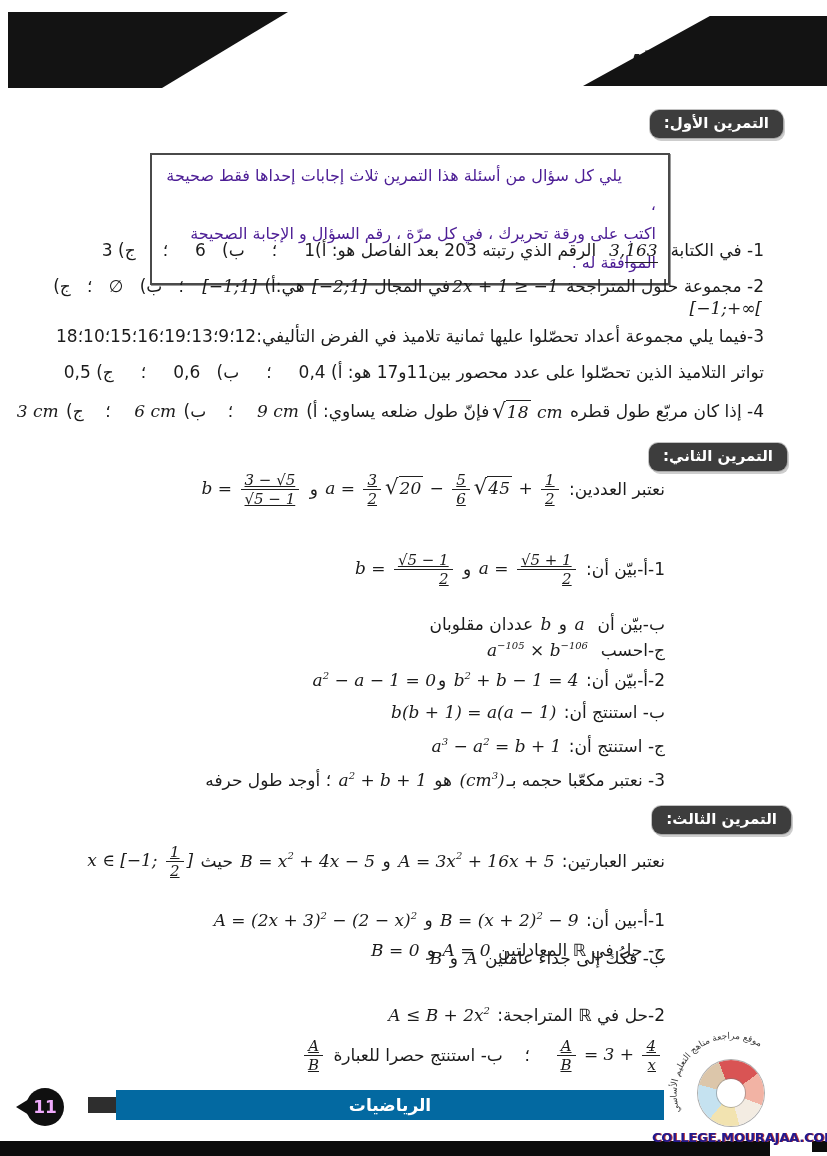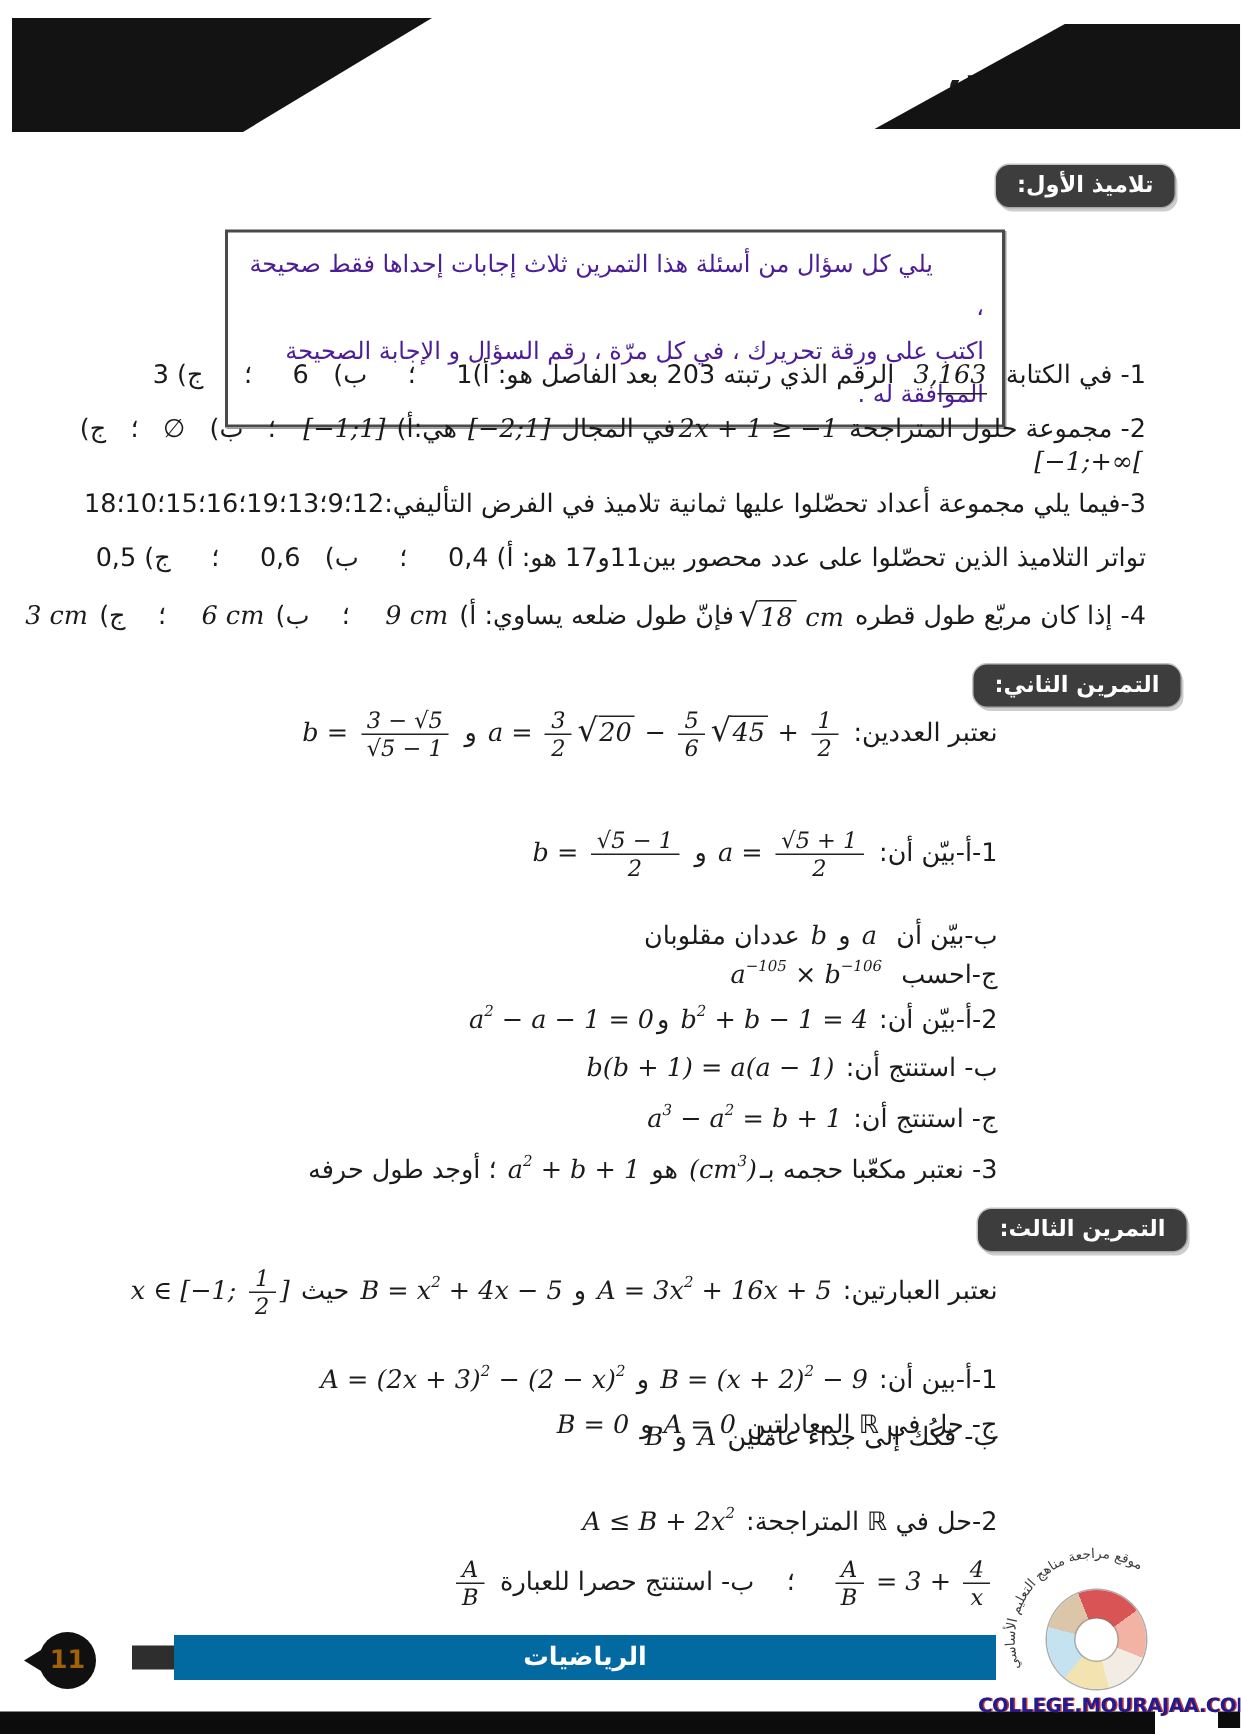--- a/index.html
+++ b/index.html
@@ -26,30 +26,30 @@
   .instr p:first-child{text-indent:34px;}
 
   
   .line{position:absolute;direction:rtl;text-align:right;font-size:17px;line-height:1.25;white-space:nowrap;}
   .ar{font-family:"DejaVu Sans",sans-serif;white-space:pre-wrap;margin-top:48px;}
   .eq{direction:ltr;unicode-bidi:isolate;display:inline-block;vertical-align:middle;
     font-family:"DejaVu Serif",serif;font-style:italic;white-space:nowrap;margin:0 2px;}
   .m{font-family:"DejaVu Serif",serif;}
   .u{border-bottom:1.6px solid #222;padding-bottom:2px;}
   sup.m{font-size:10px;position:relative;top:-1px;}
-  .frac{display:inline-block;vertical-align:middle;text-align:center;margin:0 3px;line-height:1.08;}
+  .frac{display:inline-block;vertical-align:middle;text-align:right;margin:0 3px;line-height:1.08;text-decoration:underline;}
   .fn{display:block;font-size:15px;padding:0 4px 1px;border-bottom:1.6px solid #222;}
   .fd{display:block;font-size:15px;padding:1px 4px 0;}
   .sqrt{display:inline-flex;align-items:flex-start;margin:0 1px;}
   .rsign{font-size:1.25em;line-height:1;}
   .rdc{border-top:1.6px solid #222;padding:1px 2px 0 1px;}
 
   
   .pagenum{position:absolute;left:26px;top:1088px;width:38px;height:38px;background:#101010;border-radius:50%;
-    color:#a16207;font-weight:bold;font-size:17px;text-align:center;line-height:38px;}
+    color:#f0abfc;font-weight:bold;font-size:17px;text-align:center;line-height:38px;}
   .pagenum::before{content:"";position:absolute;right:100%;top:11px;margin-right:-3px;
     border:8px solid transparent;border-right:13px solid #101010;}
   .connector{position:absolute;left:88px;top:1097px;width:30px;height:16px;background:#2e2e2e;}
   .subjectbar{position:absolute;left:116px;top:1090px;width:548px;height:30px;background:#0369a1;color:#fff;
     text-align:center;line-height:30px;font-weight:bold;font-size:17px;letter-spacing:1px;direction:rtl;}
   .bottombar{position:absolute;left:0;top:1141px;width:770px;height:15px;background:#0c0c0c;}
   .bottomsq{position:absolute;left:812px;top:1141px;width:15px;height:11px;background:#0c0c0c;}
 
   
   .logo{position:absolute;left:652px;top:1030px;width:170px;height:126px;}
@@ -66,21 +66,21 @@
 </style>
 </head>
 <body>
 
 <div id="page">
 
   <div class="shape-left"></div>
   <div class="title">المثال الخامس</div>
   <div class="shape-right"></div>
 
-  <div class="badge" style="top:110px;right:44px;">تلاميذ الأول:</div>
+  <div class="badge" style="top:110px;right:44px;">التمرين الأول:</div>
 
   <div class="instr">
     <p>يلي كل سؤال من أسئلة هذا التمرين ثلاث إجابات إحداها فقط صحيحة ،</p>
     <p>اكتب على ورقة تحريرك ، في كل مرّة ، رقم السؤال و الإجابة الصحيحة الموافقة له .</p>
   </div>
 
   <div class="line" style="top:240px;right:63px;"><span class="ar">1- في الكتابة  </span><span class="eq"><span class="m">3,</span><span class="m u">163</span></span><span class="ar">  الرقم الذي رتبته 203 بعد الفاصل هو: أ)1     ؛     ب)   6     ؛     ج) 3</span></div>
   <div class="line" style="top:276px;right:63px;"><span class="ar">2- مجموعة حلول المتراجحة </span><span class="eq"><span class="m">2x + 1 ≥ −1</span></span><span class="ar">في المجال </span><span class="eq"><span class="m">[−2;1]</span></span><span class="ar"> هي:أ) </span><span class="eq"><span class="m">[−1;1]</span></span><span class="ar">   ؛   ب)   ∅   ؛   ج) </span><span class="eq"><span class="m">[−1;+∞[</span></span></div>
   <div class="line" style="top:326px;right:63px;"><span class="ar">3-فيما يلي مجموعة أعداد تحصّلوا عليها ثمانية تلاميذ في الفرض التأليفي:12؛9؛13؛19؛16؛15؛10؛18</span></div>
   <div class="line" style="top:362px;right:63px;"><span class="ar">تواتر التلاميذ الذين تحصّلوا على عدد محصور بين11و17 هو: أ) 0,4     ؛     ب)   0,6     ؛     ج) 0,5</span></div>

